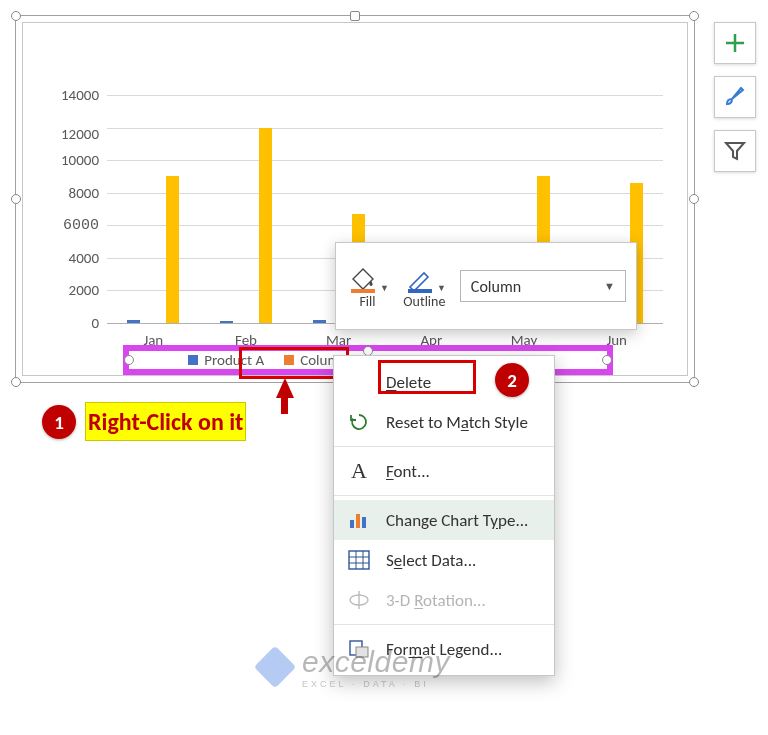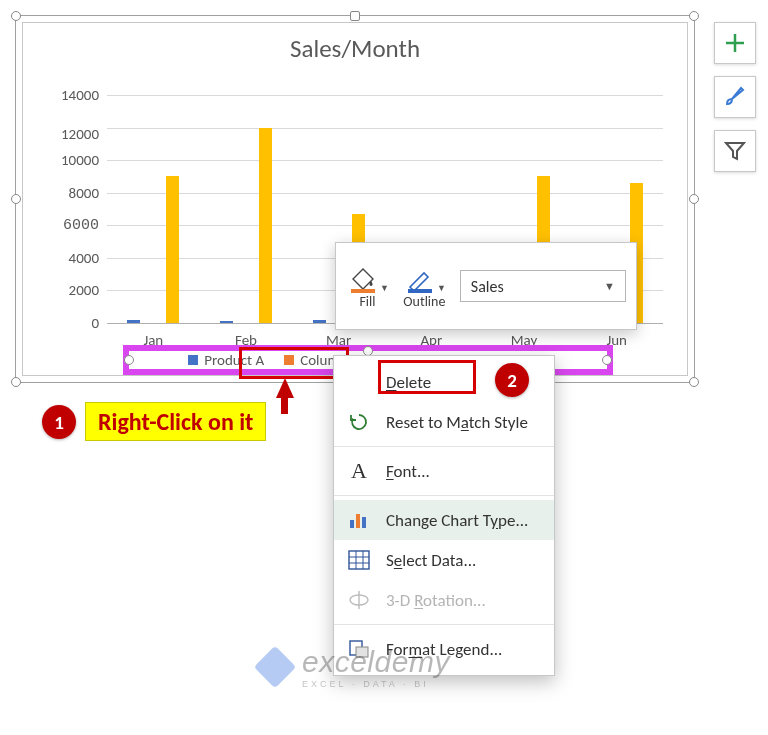--- a/index.html
+++ b/index.html
@@ -124,21 +124,21 @@
     background: #c00000; color: #fff; font-weight: bold;
     display: flex; align-items: center; justify-content: center;
     font-size: 19px;
     box-shadow: 0 1px 3px rgba(0,0,0,.3);
   }
   .callout {
     position: absolute;
     background: #ffff00; color: #c00000;
     border: 1px solid #c9c900;
     font-size: 24px; font-weight: bold;
-    padding: 4px 12px;
+    padding: 4px 2px;
   }
   .arrow-up {
     position: absolute;
     width: 0; height: 0;
     border-left: 9px solid transparent;
     border-right: 9px solid transparent;
     border-bottom: 20px solid #c00000;
   }
   .arrow-stem {
     position: absolute; width: 7px; background: #c00000;
@@ -161,21 +161,20 @@
   <div class="sel-handle hm" style="left:50%;top:-5px;transform:translateX(-50%)"></div>
   <div class="sel-handle hm" style="left:50%;bottom:-5px;transform:translateX(-50%)"></div>
   <div class="sel-handle" style="left:-5px;top:50%;transform:translateY(-50%)"></div>
   <div class="sel-handle" style="right:-5px;top:50%;transform:translateY(-50%)"></div>
   <div class="sel-handle" style="left:-5px;top:-5px"></div>
   <div class="sel-handle" style="right:-5px;top:-5px"></div>
   <div class="sel-handle" style="left:-5px;bottom:-5px"></div>
   <div class="sel-handle" style="right:-5px;bottom:-5px"></div>
 
   <div class="chart-inner">
-    <div class="chart-title">Sales/Month</div>
     <div class="plot" id="plot">
         <div class="axis-line" style="top: 228px;"></div>
         <div class="ytick" style="top: 228px;">0</div>
         <div class="grid-line" style="top: 195.429px;"></div>
         <div class="ytick" style="top: 195.429px;">2000</div>
         <div class="grid-line" style="top: 162.857px;"></div>
         <div class="ytick" style="top: 162.857px;">4000</div>
         <div class="grid-line" style="top: 130.286px;"></div>
         <div class="ytick" style="top: 130.286px; font-family: Liberation Mono, monospace;">6000</div>
         <div class="grid-line" style="top: 97.7143px;"></div>
@@ -268,21 +267,21 @@
         <svg width="30" height="28">
             <path d="M6 22 L20 8 L24 12 L10 26 Z" fill="none" stroke="#3067c3" stroke-width="1.6"></path>
             <rect x="4" y="24" width="24" height="4" fill="#3067c3"></rect>
           </svg>
       </span>
       <span class="mt-dd">▼</span>
     </div>
     <span>Outline</span>
   </div>
   <div class="mt-select">
-    <span>Sales</span>
+    <span>Column</span>
     <span style="font-size:11px;color:#555">▼</span>
   </div>
 </div>
 
 <div class="ctx">
   <div class="ctx-item">
     <span class="ctx-icon"></span>
     <span><span class="ctx-underline">D</span>elete</span>
   </div>
   <div class="ctx-item">

